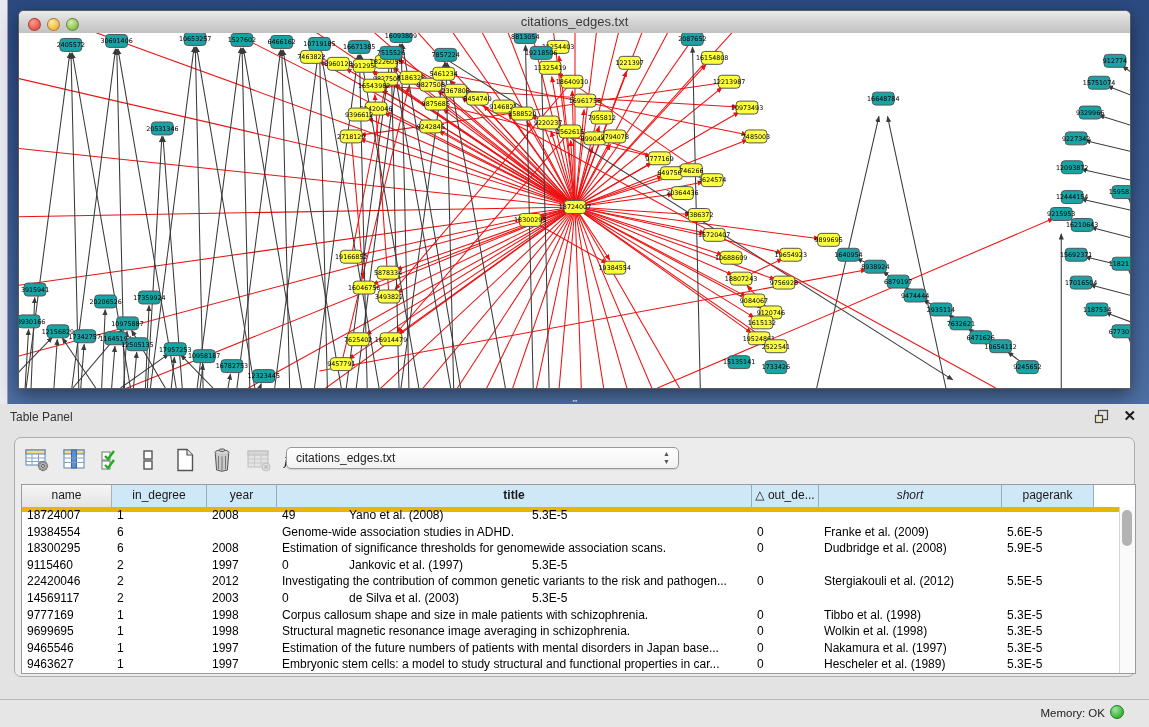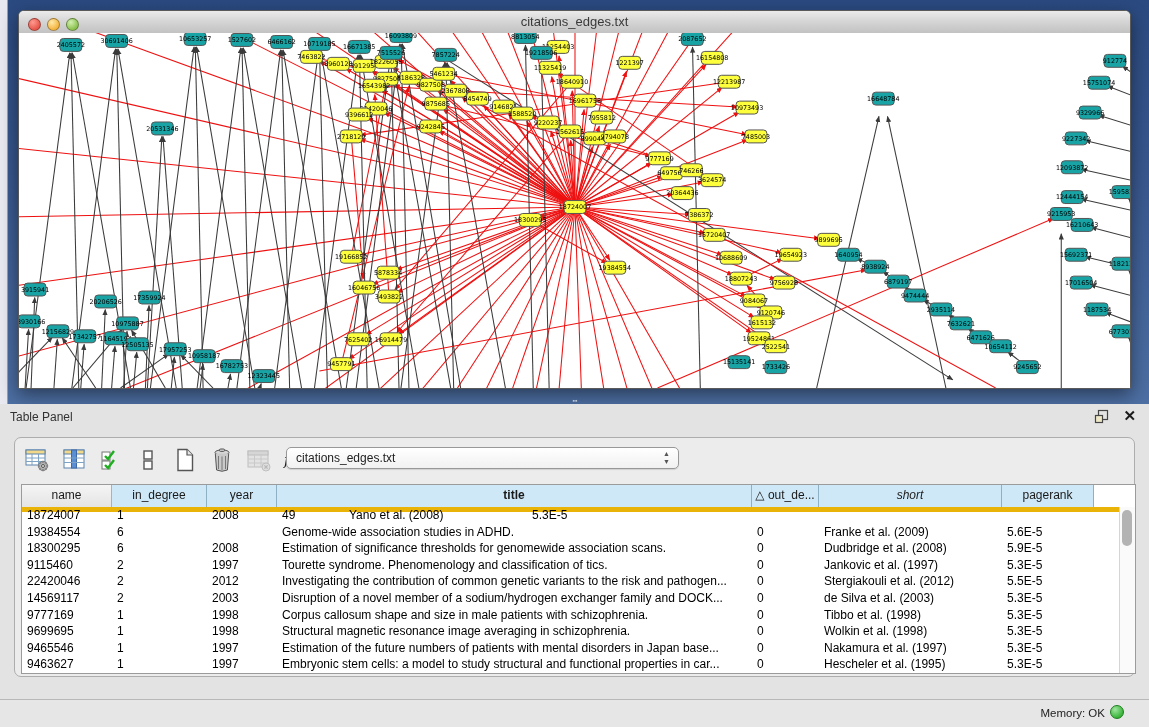--- a/index.html
+++ b/index.html
@@ -856,39 +856,37 @@
             <div class="td" style="width: 70px;">2008</div>
             <div class="td" style="width: 475px;">Estimation of significance thresholds for genomewide association scans.</div>
             <div class="td" style="width: 67px;">0</div>
             <div class="td" style="width: 183px;">Dudbridge et al. (2008)</div>
             <div class="td" style="width: 92px;">5.9E-5</div>
           </div>
           <div class="tr">
             <div class="td" style="width: 90px;">9115460</div>
             <div class="td" style="width: 95px;">2</div>
             <div class="td" style="width: 70px;">1997</div>
-            <div class="td" style="width: 475px;">Tourette syndrome. Phenomenology and classification of tics.</div>
             <div class="td" style="width: 67px;">0</div>
             <div class="td" style="width: 183px;">Jankovic et al. (1997)</div>
             <div class="td" style="width: 92px;">5.3E-5</div>
           </div>
           <div class="tr">
             <div class="td" style="width: 90px;">22420046</div>
             <div class="td" style="width: 95px;">2</div>
             <div class="td" style="width: 70px;">2012</div>
             <div class="td" style="width: 475px;">Investigating the contribution of common genetic variants to the risk and pathogen...</div>
             <div class="td" style="width: 67px;">0</div>
             <div class="td" style="width: 183px;">Stergiakouli et al. (2012)</div>
             <div class="td" style="width: 92px;">5.5E-5</div>
           </div>
           <div class="tr">
             <div class="td" style="width: 90px;">14569117</div>
             <div class="td" style="width: 95px;">2</div>
             <div class="td" style="width: 70px;">2003</div>
-            <div class="td" style="width: 475px;">Disruption of a novel member of a sodium/hydrogen exchanger family and DOCK...</div>
             <div class="td" style="width: 67px;">0</div>
             <div class="td" style="width: 183px;">de Silva et al. (2003)</div>
             <div class="td" style="width: 92px;">5.3E-5</div>
           </div>
           <div class="tr">
             <div class="td" style="width: 90px;">9777169</div>
             <div class="td" style="width: 95px;">1</div>
             <div class="td" style="width: 70px;">1998</div>
             <div class="td" style="width: 475px;">Corpus callosum shape and size in male patients with schizophrenia.</div>
             <div class="td" style="width: 67px;">0</div>
@@ -912,21 +910,21 @@
             <div class="td" style="width: 67px;">0</div>
             <div class="td" style="width: 183px;">Nakamura et al. (1997)</div>
             <div class="td" style="width: 92px;">5.3E-5</div>
           </div>
           <div class="tr">
             <div class="td" style="width: 90px;">9463627</div>
             <div class="td" style="width: 95px;">1</div>
             <div class="td" style="width: 70px;">1997</div>
             <div class="td" style="width: 475px;">Embryonic stem cells: a model to study structural and functional properties in car...</div>
             <div class="td" style="width: 67px;">0</div>
-            <div class="td" style="width: 183px;">Hescheler et al. (1995)</div>
+            <div class="td" style="width: 183px;">Hescheler et al. (1989)</div>
             <div class="td" style="width: 92px;">5.3E-5</div>
           </div>
         </div>
       <div class="vscroll">
         <div class="vthumb"></div>
       </div>
     </div>
 
     <div class="tabs" id="tabs">
         <div class="tab active">Node Table</div>

